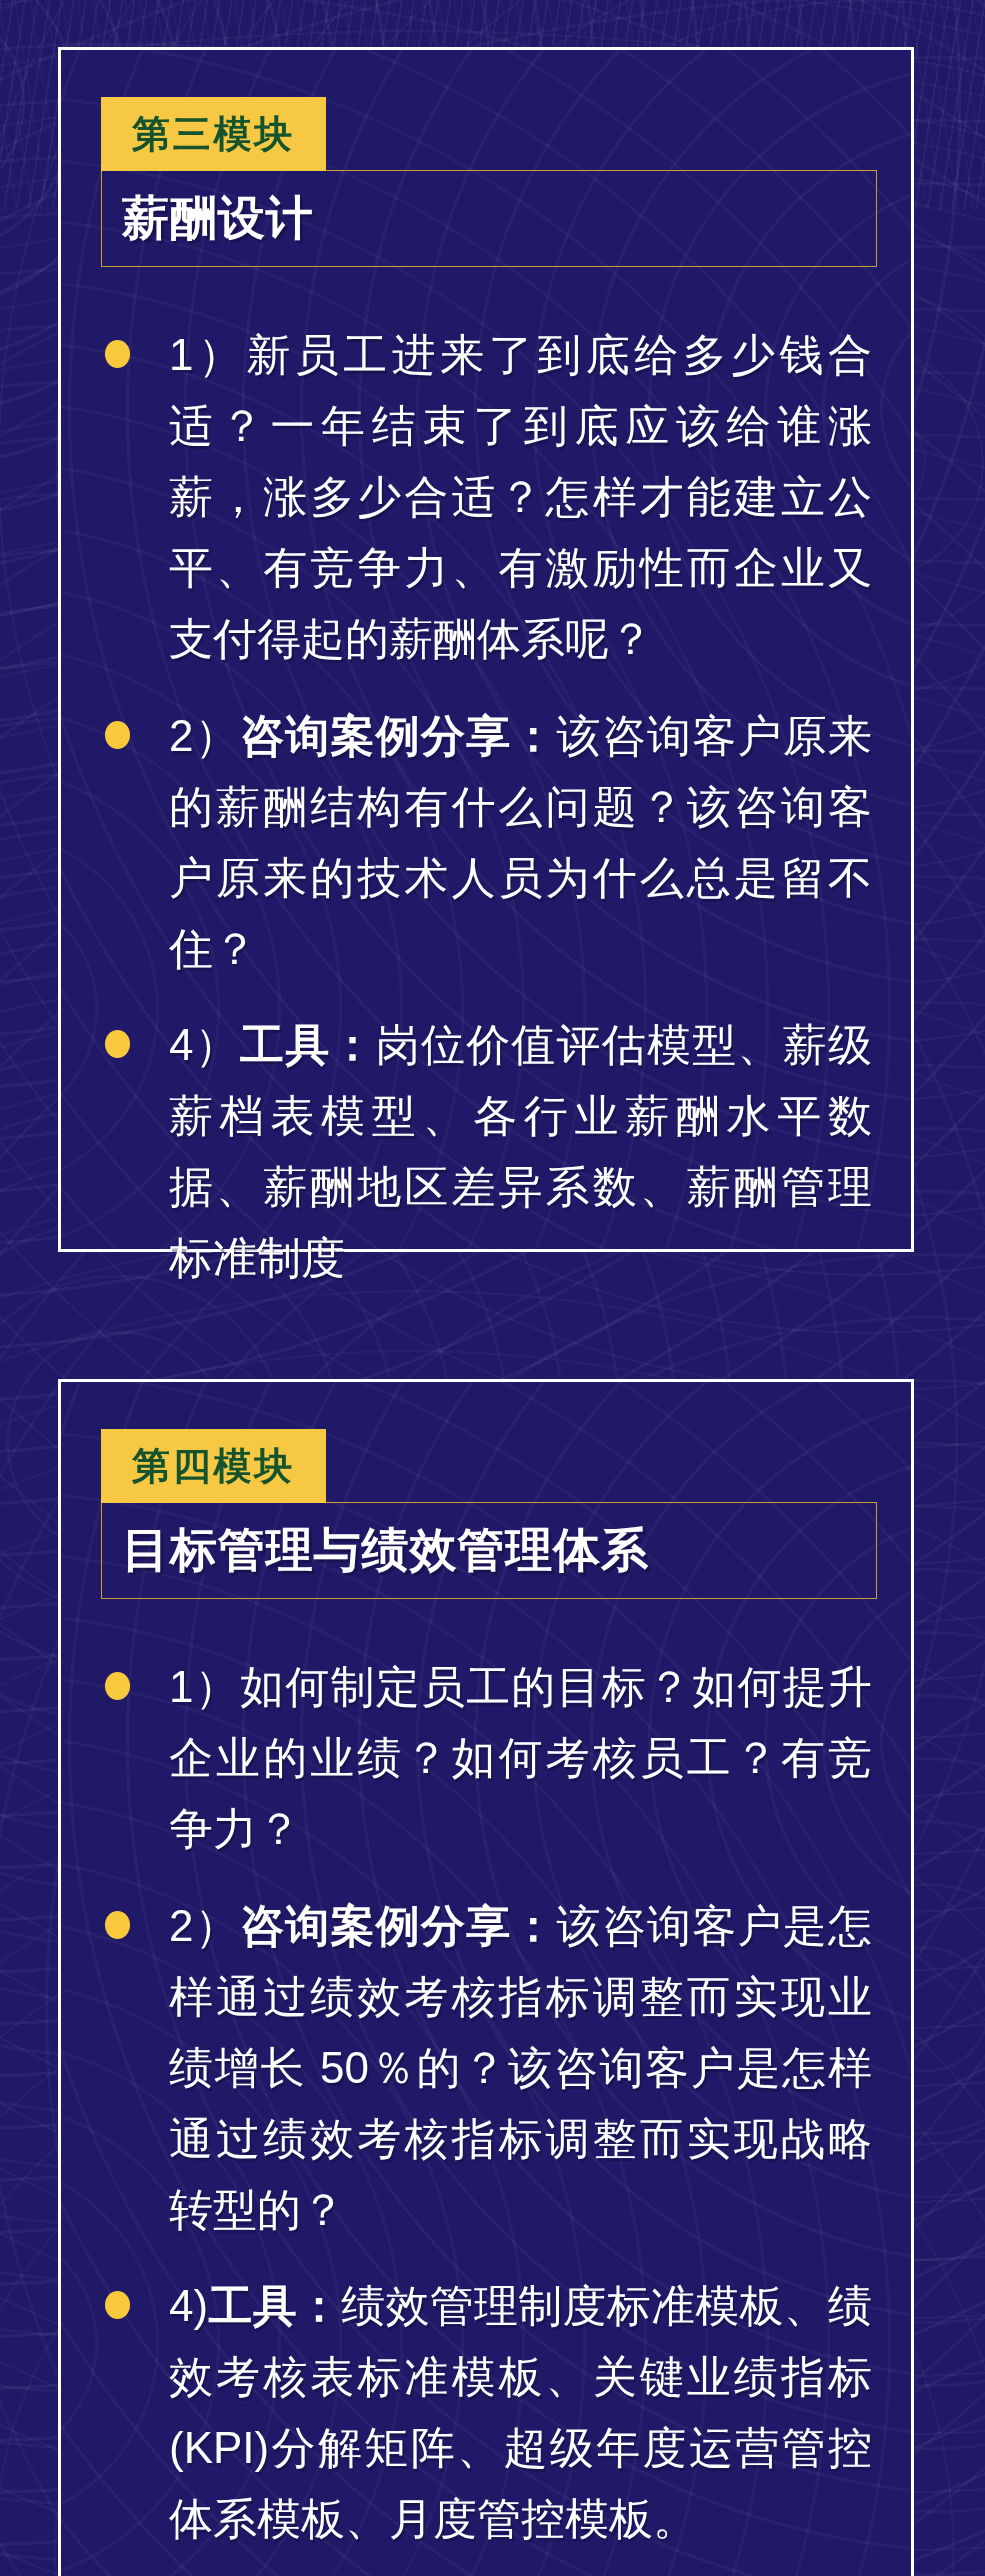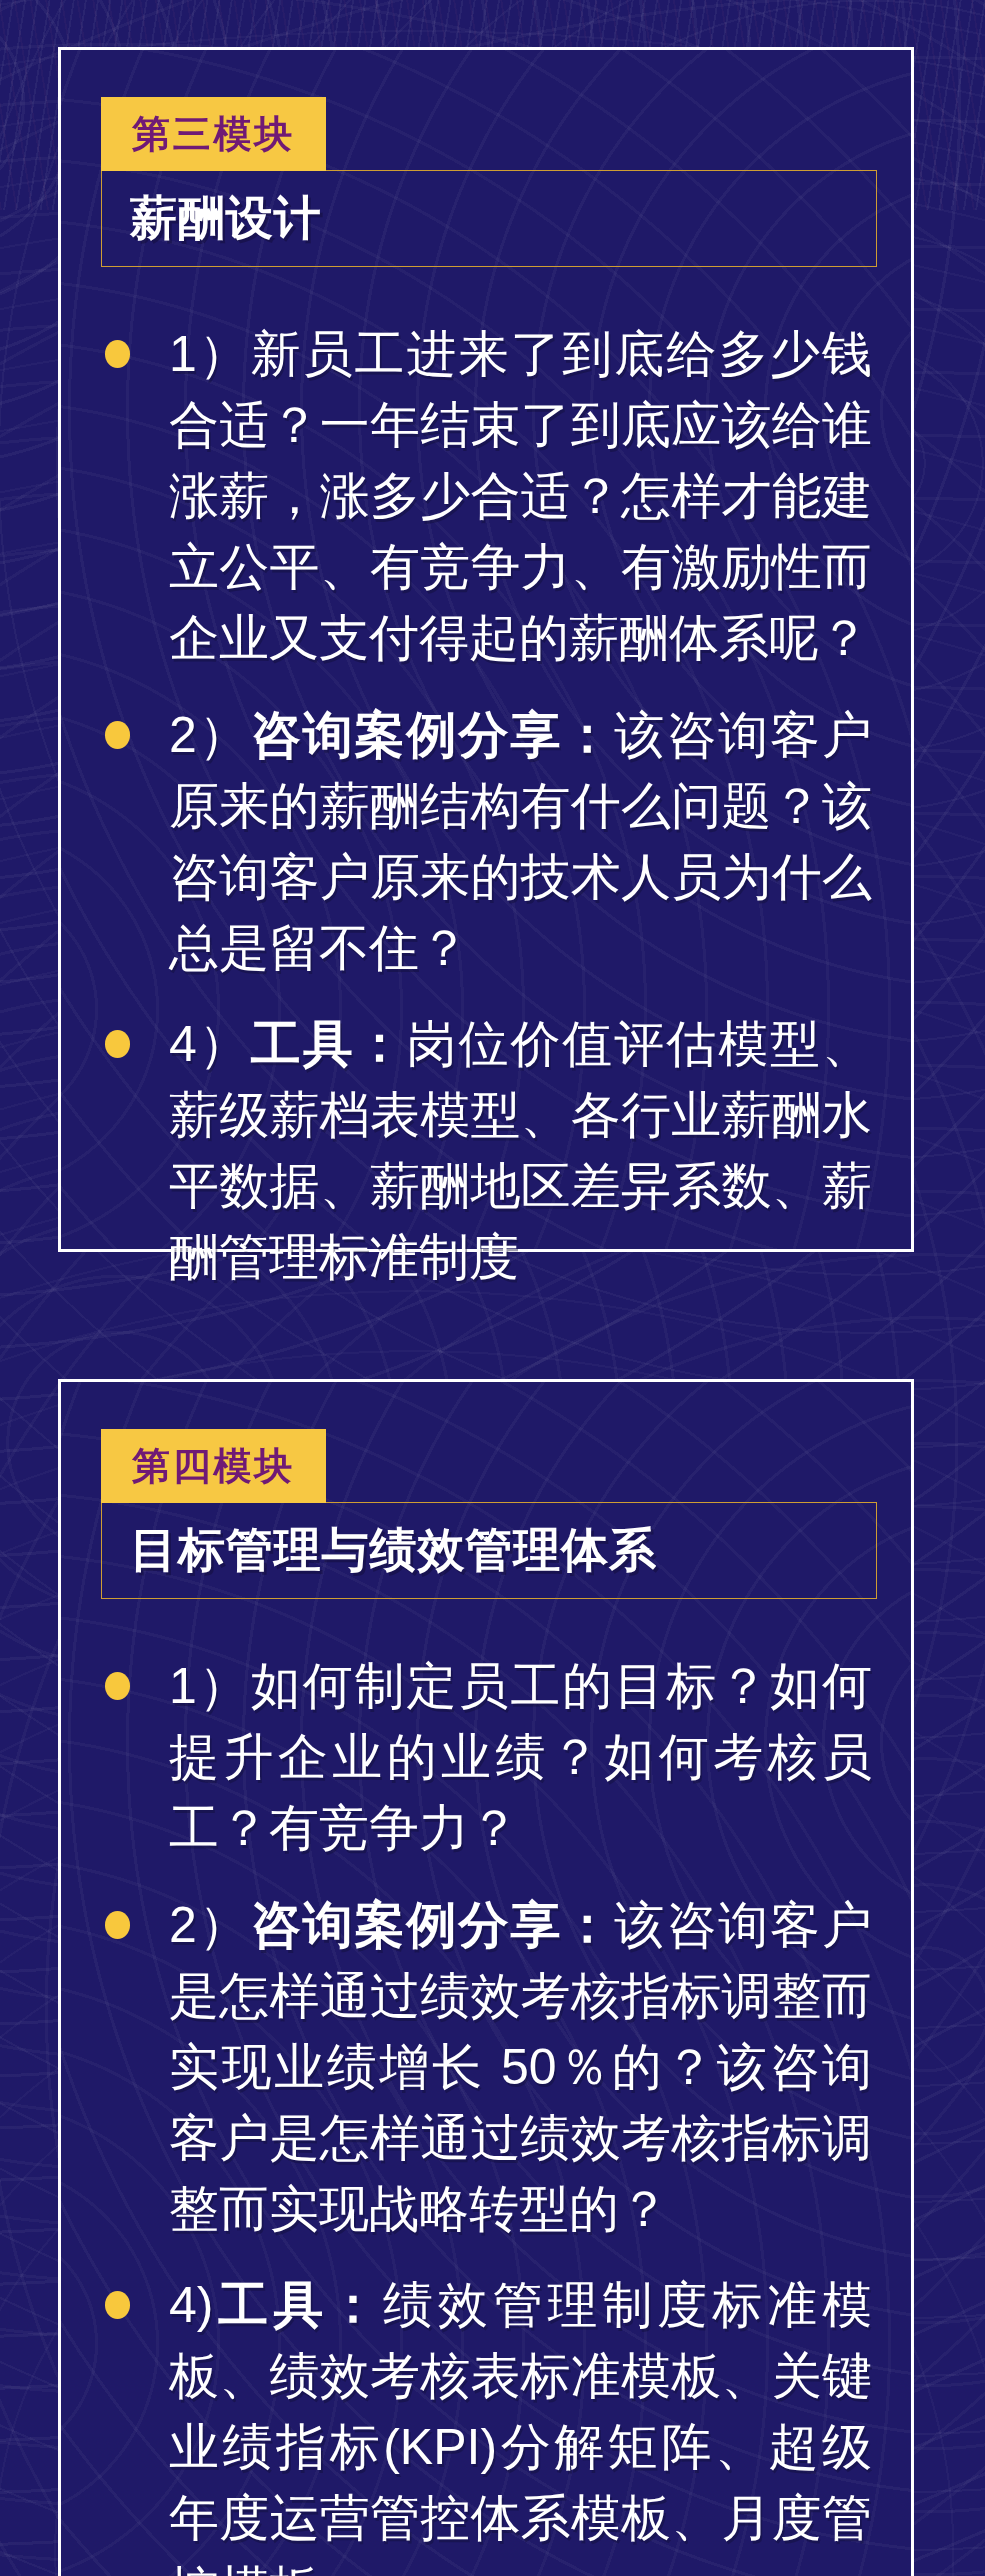--- a/index.html
+++ b/index.html
@@ -43,47 +43,47 @@
     transform:translate(13.7px,-12.8px);
     border:1.8px solid #eceaf6;
     z-index:-1;
   }
   .card.m1{top:47px;height:1205px;}
   .card.m2{top:1379px;height:1208px;}
 
   .badge{
     position:absolute;left:40px;top:47px;
     width:225px;height:74px;
-    background:#f7c843;color:#701a75;
+    background:#f7c843;color:#14532d;
     font-size:38px;font-weight:bold;letter-spacing:2.7px;
     display:flex;align-items:center;justify-content:center;
     z-index:3;
   }
   .titlebox{
     position:absolute;left:40px;top:120px;
     width:776px;height:97px;
     box-sizing:border-box;
     border:1.8px solid #cf9d33;
     display:flex;align-items:center;
-    padding-left:28px;
+    padding-left:20px;
     z-index:2;
   }
   .title{
     color:#ffffff;font-size:47px;font-weight:bold;letter-spacing:0.9px;
     text-shadow:2.7px 2.7px 0 rgba(15,12,50,0.45);
     white-space:nowrap;
   }
 
   .list{position:absolute;left:42px;top:269px;width:769px;}
   .item{
     position:relative;
     padding-left:66px;
     margin-bottom:25.6px;
     color:#ffffff;
-    font-size:50px;line-height:71px;
+    font-size:44px;line-height:71px;
     text-align:justify;
     text-shadow:1.8px 2.7px 0 rgba(15,12,50,0.4);
   }
   .item .dot{
     position:absolute;left:1.8px;top:21px;
     width:25.6px;height:28px;border-radius:50%;
     background:#f8c83d;
   }
   .item.dot-high .dot{top:-51px;}
   .item b{font-weight:bold;}

